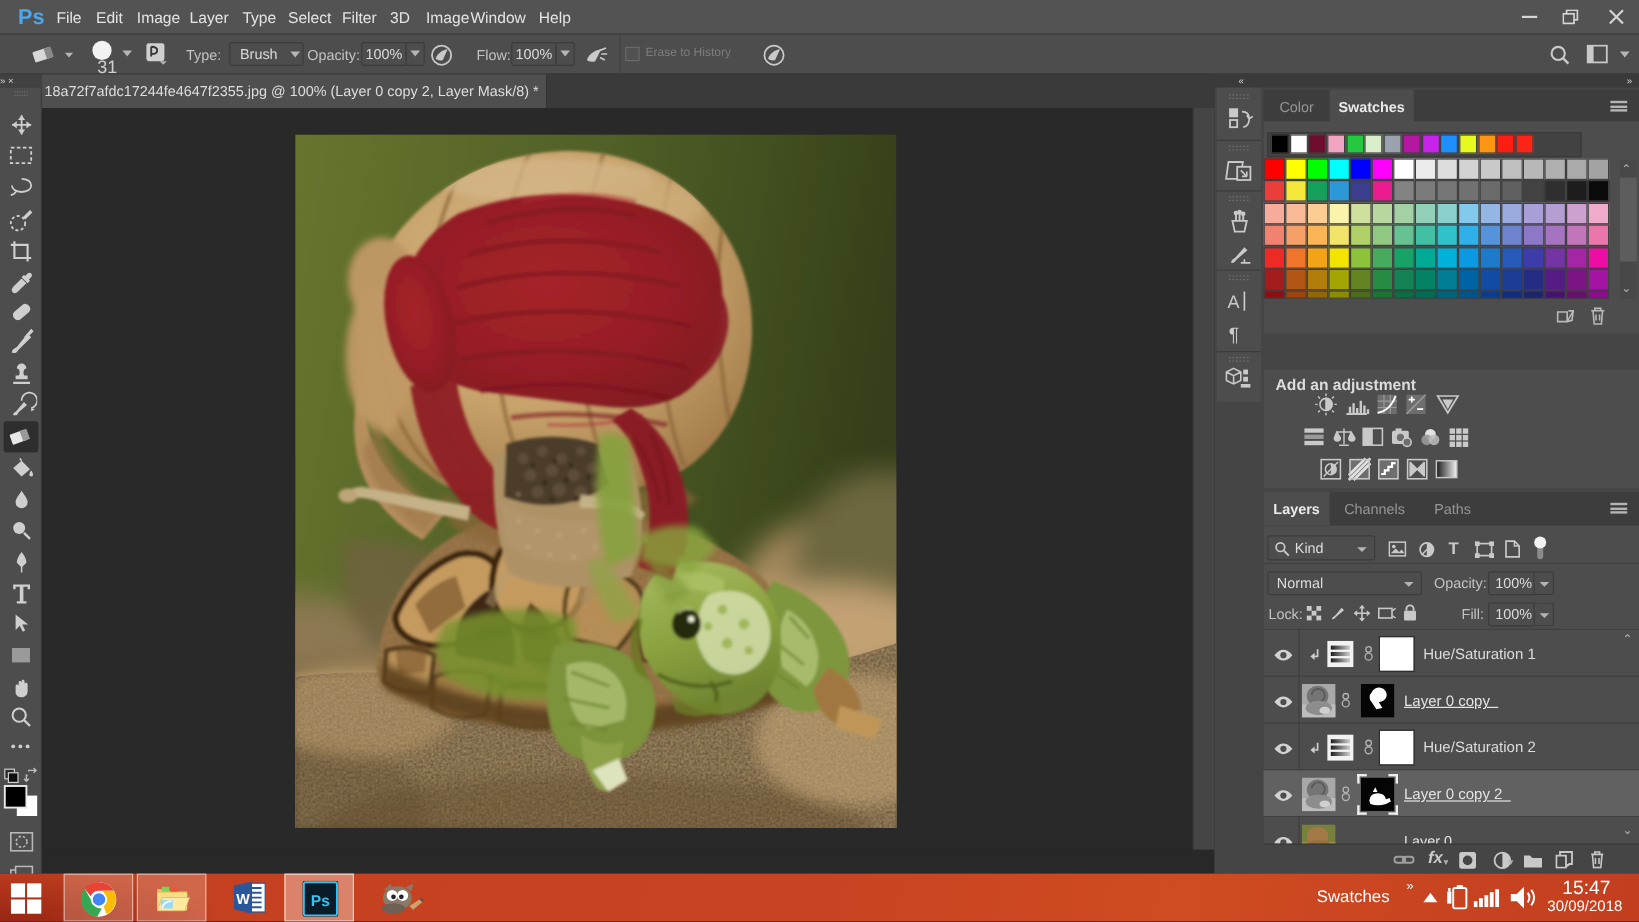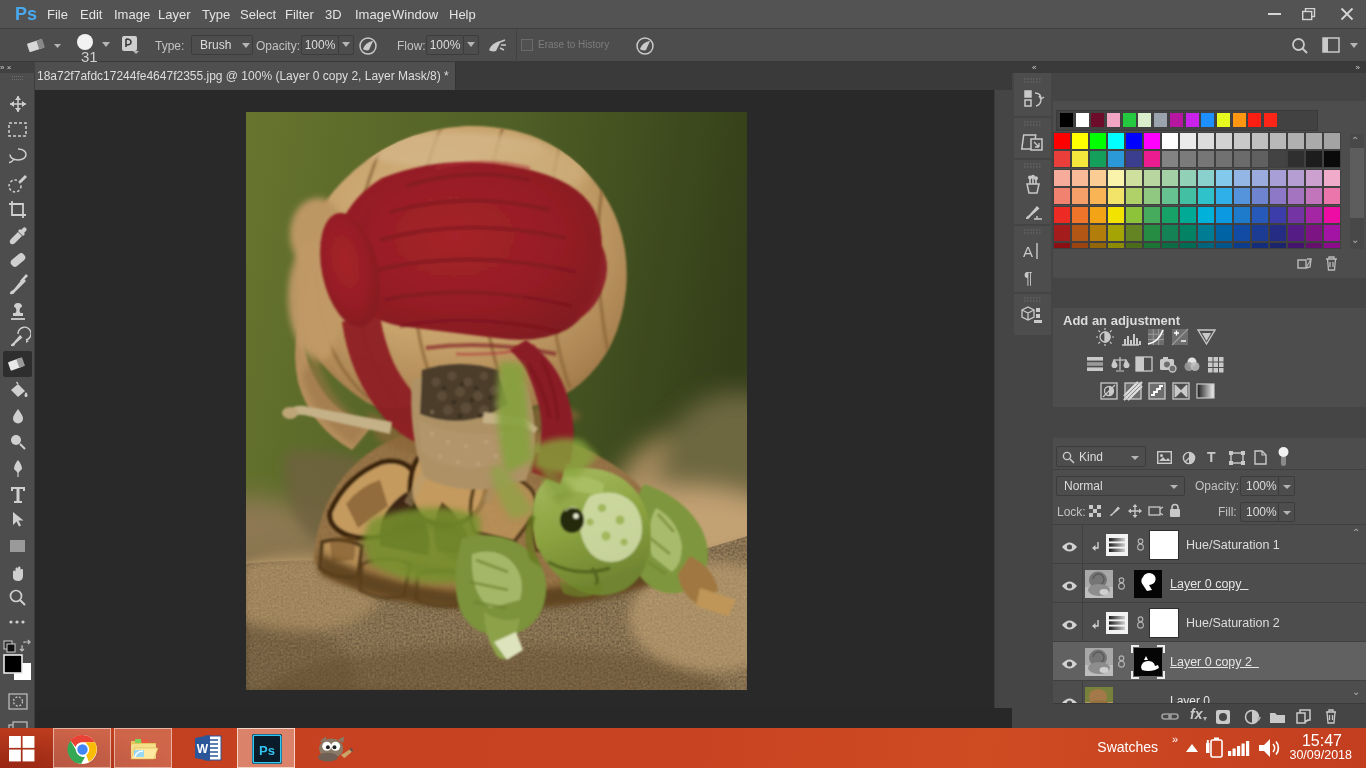--- a/index.html
+++ b/index.html
@@ -529,20 +529,27 @@
           <g transform="translate(8,234)">
               <path d="M6 0 l6 3 v7 l-6 3 l-6 -3 v-7z M0 3 l6 3 6 -3 M6 6 v7" stroke-width="1.3"></path>
               <rect x="14" y="1" width="4" height="4" fill="#c9c9c9" stroke="none"></rect>
               <rect x="14" y="7" width="4" height="4" fill="#c9c9c9" stroke="none"></rect>
               <rect x="12" y="13" width="8" height="3" fill="#c9c9c9" stroke="none"></rect>
             </g>
         </g>
       </svg>
     </div>
 
+    <div class="ptabbar" style="top:13px">
+      <div class="ptab inact" style="left:0;width:55px">Color</div>
+      <div class="ptab act" style="left:55px;width:70px">Swatches</div>
+      <div style="position:absolute;right:10px;top:9px;width:14px;height:9px;border-top:2px solid #b5b5b5;border-bottom:2px solid #b5b5b5">
+          <div style="margin-top:1.5px;height:2px;background:#b5b5b5"></div>
+        </div>
+    </div>
     <div class="pbody" id="swbody" style="top:39px;width:313px;height:177px">
       <div style="position:absolute;left:3px;top:9px;width:262px;height:21px;background:#424242;border:1px solid #3a3a3a"></div>
       <i style="left:6px;top:11px;width:15px;height:16px;background:#000000"></i>
       <i style="left:22px;top:11px;width:15px;height:16px;background:#ffffff"></i>
       <i style="left:37px;top:11px;width:15px;height:16px;background:#6d0d2b"></i>
       <i style="left:53px;top:11px;width:15px;height:16px;background:#f2a5c2"></i>
       <i style="left:69px;top:11px;width:15px;height:16px;background:#25c93f"></i>
       <i style="left:84px;top:11px;width:15px;height:16px;background:#d9eecb"></i>
       <i style="left:100px;top:11px;width:15px;height:16px;background:#9aa2ae"></i>
       <i style="left:116px;top:11px;width:15px;height:16px;background:#b517a0"></i>
@@ -787,20 +794,28 @@
                   <stop offset="1" stop-color="#f2f2f2"></stop>
                 </linearGradient>
               </defs>
               <rect x="0" y="1" width="17" height="14" fill="url(#gm)" stroke="none"></rect>
               <rect x="0" y="1" width="17" height="14" stroke-width="1.2"></rect>
             </g>
       </g>
     </svg>
     </div>
 
+    <div class="ptabbar" style="top:348px">
+      <div class="ptab act" style="left:0;width:55px">Layers</div>
+      <div class="ptab inact" style="left:55px;width:75px">Channels</div>
+      <div class="ptab inact" style="left:130px;width:55px">Paths</div>
+      <div style="position:absolute;right:10px;top:9px;width:14px;height:9px;border-top:2px solid #b5b5b5;border-bottom:2px solid #b5b5b5">
+          <div style="margin-top:1.5px;height:2px;background:#b5b5b5"></div>
+        </div>
+    </div>
     <div class="pbody" id="laybody" style="top:376px;width:313px;height:265px">
 <div style="position:absolute;left:3px;top:8px;width:90px;height:21px;background:#4d4d4d;border:1px solid #3c3c3c;border-radius:2px;color:#dcdcdc;font-size:12px">
         <svg style="position:absolute;left:5px;top:4px" width="13" height="13" viewBox="0 0 13 13">
             <circle cx="5" cy="5" r="3.6" fill="none" stroke="#c9c9c9" stroke-width="1.4"></circle>
             <path d="M8 8 l4 4" stroke="#c9c9c9" stroke-width="1.6"></path>
           </svg>
         <span style="position:absolute;left:22px;top:3px">Kind</span>
         <svg style="position:absolute;right:5px;top:8px" width="10" height="7">
             <path d="M1 1 l4 4 4 -4z" fill="#b5b5b5"></path>
           </svg>

